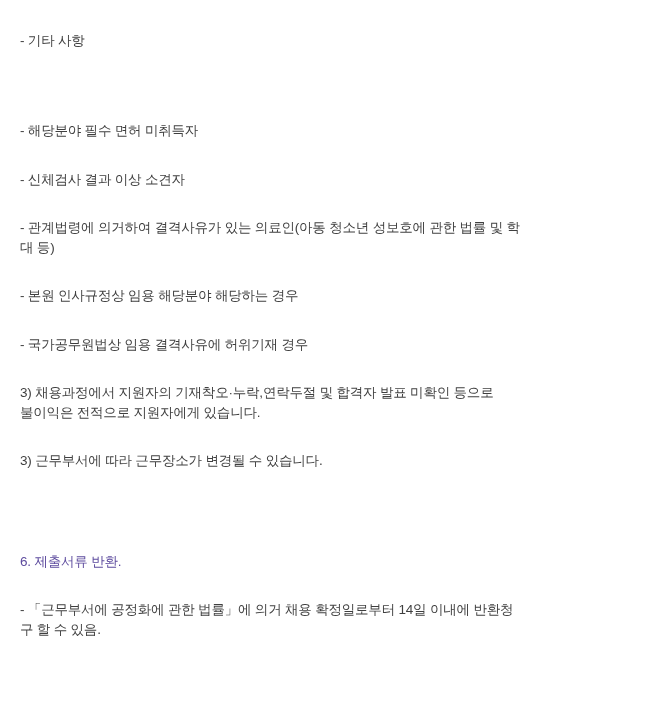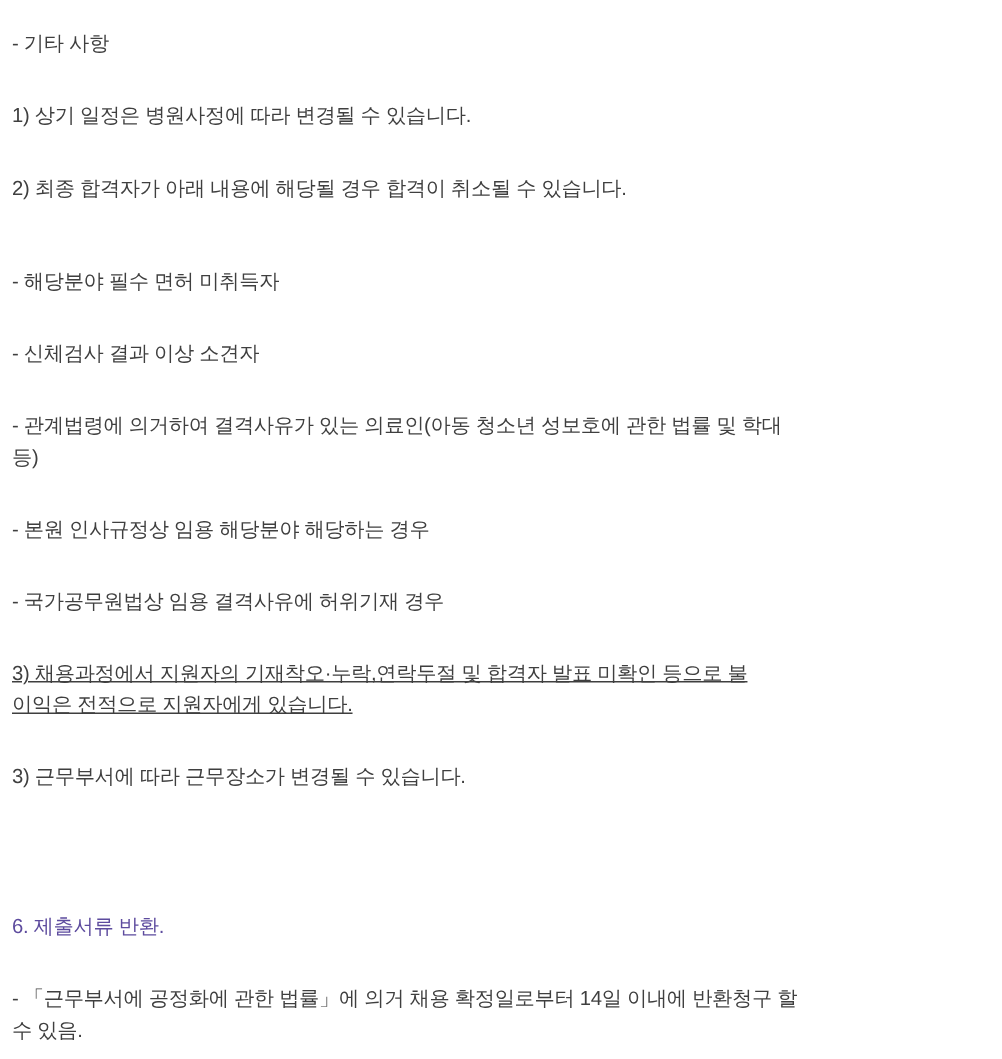--- a/index.html
+++ b/index.html
@@ -12,63 +12,60 @@
     height: 706px;
     font-family: "Liberation Sans", sans-serif;
     color: #3b3b3b;
     font-size: 13.5px;
     overflow: hidden;
   }
   .page {
     position: relative;
     width: 548px;
     height: 706px;
-    padding: 0;
+    padding: 12px;
     box-sizing: border-box;
   }
   .content {
     padding: 12px 10px 0 8px;
   }
   .line {
     margin: 0 0 0 0;
     line-height: 1.5;
     color: #3f3f3f;
     letter-spacing: -0.2px;
     white-space: normal;
   }
   .spacer-sm { height: 14px; }
   .spacer-md { height: 22px; }
   .spacer-lg { height: 44px; }
   .para {
     padding: 7px 0 7px 0;
   }
   .para.wrap {
     padding-right: 30px;
-    text-decoration: underline;
   }
   .heading {
     color: #5d4b9e;
     font-weight: normal;
     padding: 7px 0 7px 0;
     letter-spacing: -0.2px;
   }
 </style>
 </head>
 <body>
 
 <div class="page">
   <div class="content">
 
     <div class="para line">- 기타 사항</div>
     <div class="spacer-sm"></div>
 
-    <div class="para line">1) 상기 일정은 병원사정에 따라 변경될 수 있습니다.</div>
     <div class="spacer-sm"></div>
 
-    <div class="para line">2) 최종 합격자가 아래 내용에 해당될 경우 합격이 취소될 수 있습니다.</div>
     <div class="spacer-sm"></div>
 
     <div class="spacer-sm"></div>
 
     <div class="para line">- 해당분야 필수 면허 미취득자</div>
     <div class="spacer-sm"></div>
 
     <div class="para line">- 신체검사 결과 이상 소견자</div>
     <div class="spacer-sm"></div>
 

